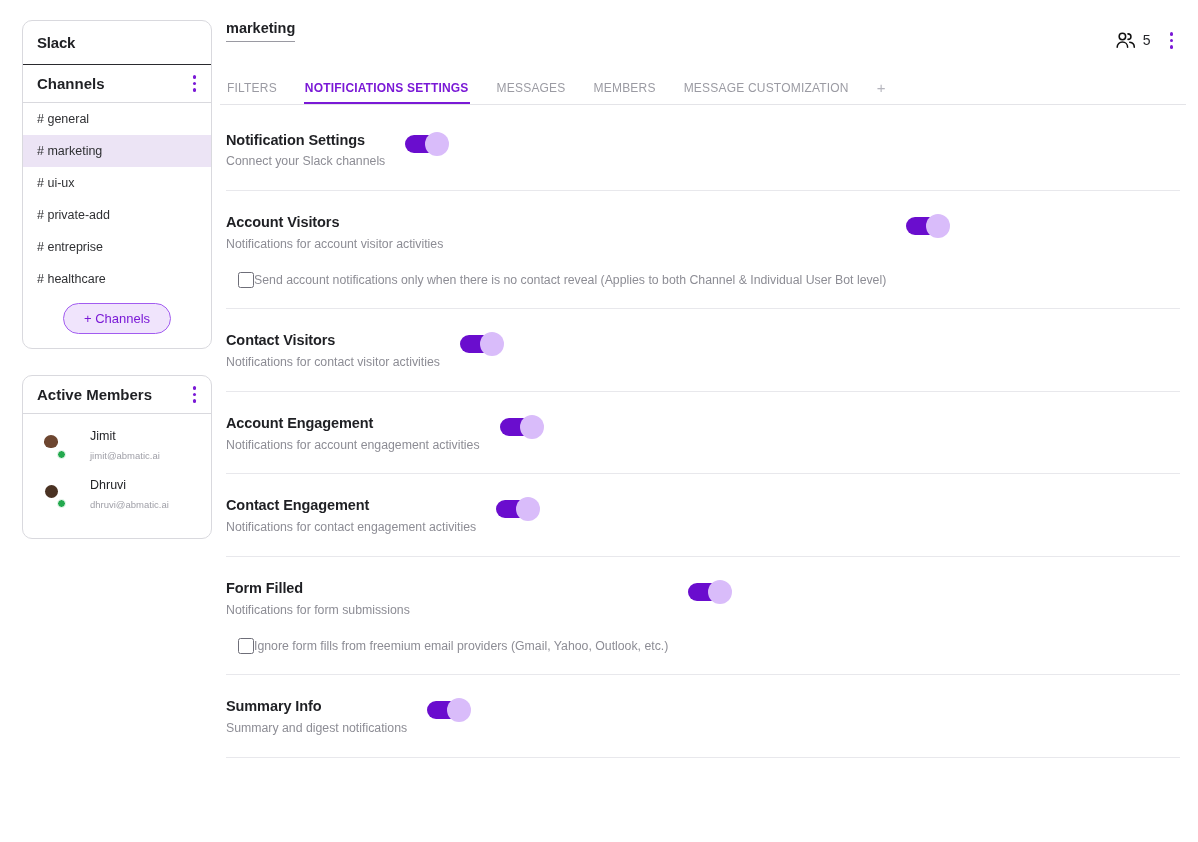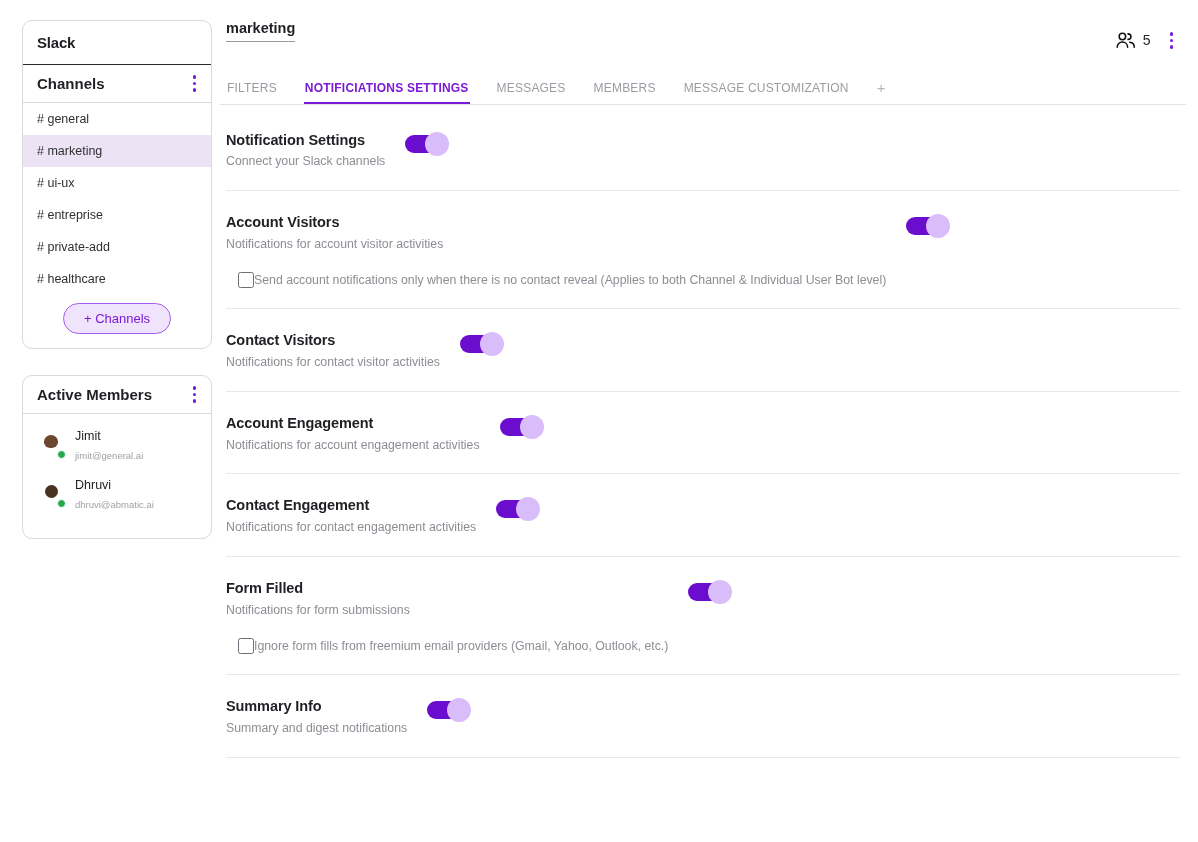--- a/index.html
+++ b/index.html
@@ -102,21 +102,21 @@
     font-size: 13px;
     font-family: inherit;
     padding: 7px 20px;
     cursor: pointer;
   }
 
   .member-list { padding: 6px 0 20px; }
   .member {
     display: flex;
     align-items: center;
-    gap: 10px;
+    gap: 25px;
     padding: 6px 14px;
     cursor: pointer;
   }
   .avatar-wrap { position: relative; width: 28px; height: 28px; flex: 0 0 28px; }
   .avatar {
     width: 28px; height: 28px;
     border-radius: 50%;
     overflow: hidden;
     position: relative;
   }
@@ -275,22 +275,22 @@
             <i></i>
             <i></i>
             <i></i>
           </span>
       </div>
 
       <div class="chan-list">
         <div class="chan"># general</div>
         <div class="chan active"># marketing</div>
         <div class="chan"># ui-ux</div>
+        <div class="chan"># private-add</div>
         <div class="chan"># entreprise</div>
-        <div class="chan"># private-add</div>
         <div class="chan"># healthcare</div>
       </div>
 
       <div class="chan-add-wrap">
         <button class="chan-add">+ Channels</button>
       </div>
     </div>
 
     <div class="side-card members">
       <div class="card-head">
@@ -303,21 +303,21 @@
       </div>
 
       <div class="member-list">
         <div class="member">
           <span class="avatar-wrap">
             <span class="avatar a1"></span>
             <span class="status-dot"></span>
           </span>
           <span>
             <span class="m-name">Jimit</span><br>
-            <span class="m-mail">jimit@general.ai</span>
+            <span class="m-mail">jimit@abmatic.ai</span>
           </span>
         </div>
         <div class="member">
           <span class="avatar-wrap">
             <span class="avatar a2"></span>
             <span class="status-dot"></span>
           </span>
           <span>
             <span class="m-name">Dhruvi</span><br>
             <span class="m-mail">dhruvi@abmatic.ai</span>

